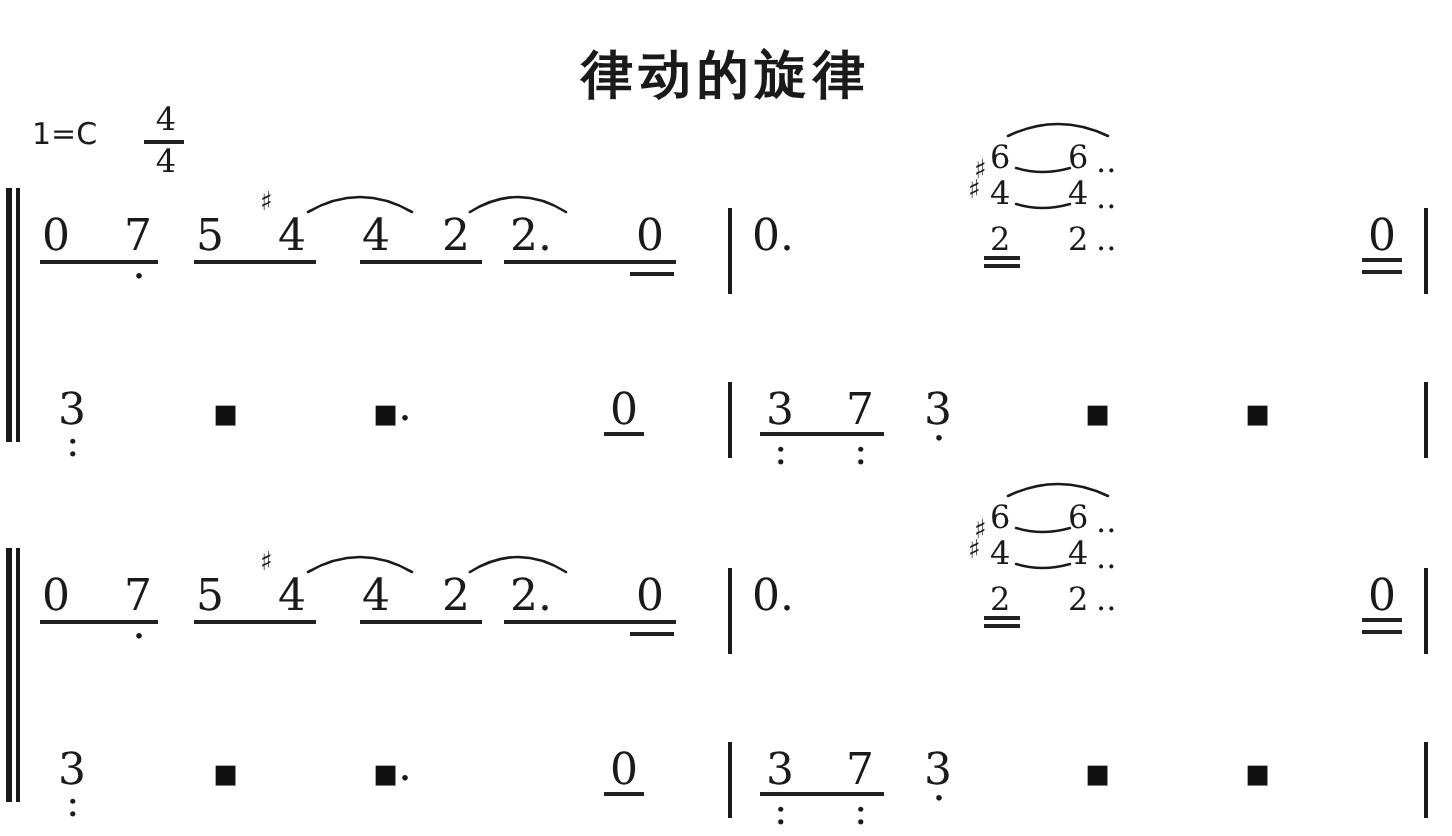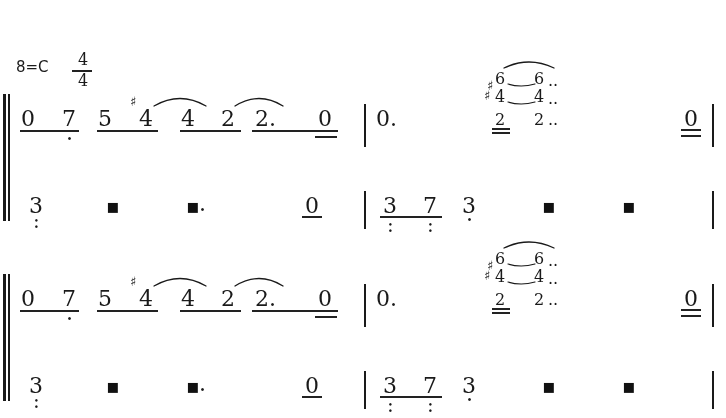--- a/index.html
+++ b/index.html
@@ -20,21 +20,22 @@
       font-size:20px;line-height:1;color:#111;}
   .ln{position:absolute;height:2px;background:#222;}
   .bar{position:absolute;width:2px;background:#1a1a1a;}
   svg.ov{position:absolute;left:0;top:0;}
 </style>
 </head>
 <body>
 
 <div id="canvas">
 
-  <div class="key">8=C</div>
+  <div class="ttl">律动的旋律</div>
+  <div class="key">1=C</div>
   <div class="ts" style="top:52px;">4</div>
   <div class="ln" style="left:72px;top:70px;width:20px;height:2px;"></div>
   <div class="ts" style="top:73px;">4</div>
 
   <div class="sys">
 
     <div class="bar" style="left:3px;top:94px;height:127px;width:3px;"></div>
     <div class="bar" style="left:8px;top:94px;height:127px;"></div>
 
     <span class="n" style="left:21px;top:108px;">0</span>

